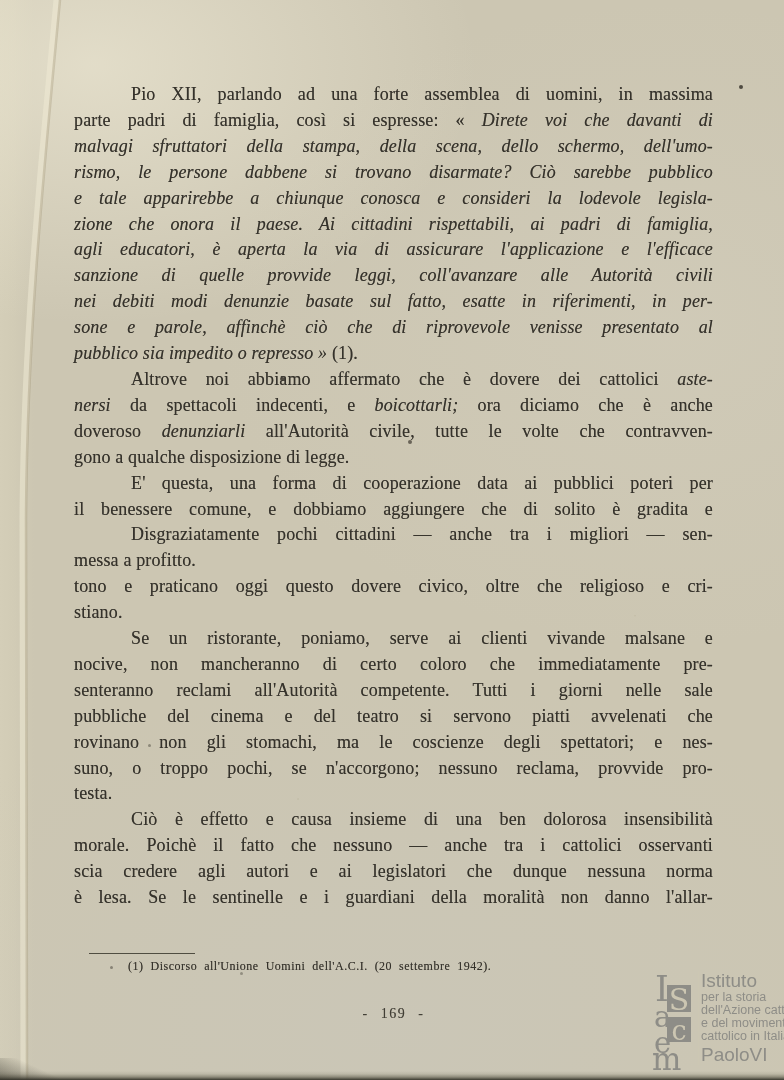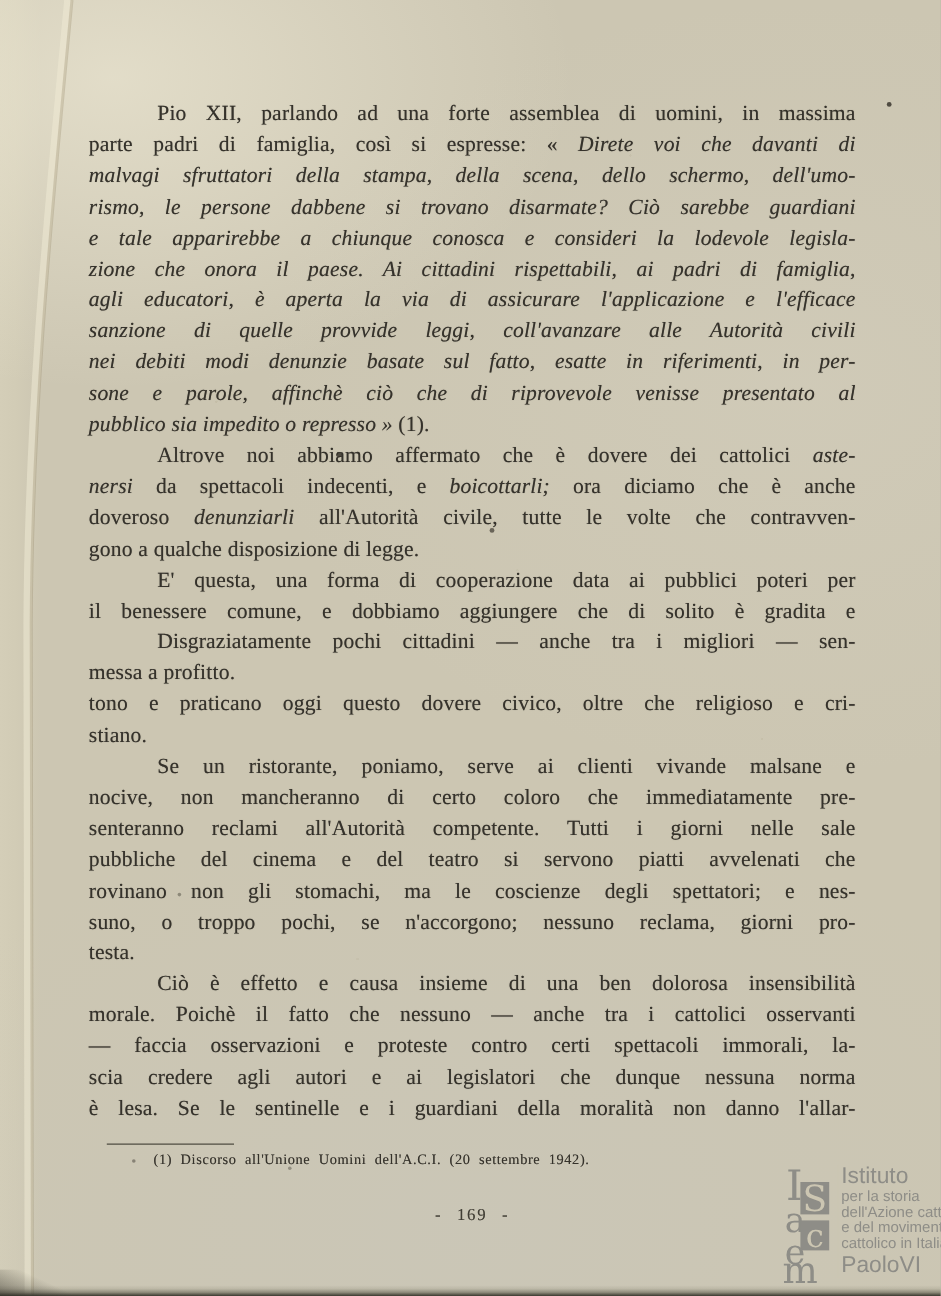--- a/index.html
+++ b/index.html
@@ -95,21 +95,21 @@
 
   <svg class="crease" width="90" height="1080" viewBox="0 0 90 1080">
     <path d="M57,0 C42,160 24,330 23,520 L24,1080" fill="none" stroke="rgba(238,233,212,0.55)" stroke-width="7"></path>
     <path d="M60,0 C45,160 27,330 26,520 L27,1080" fill="none" stroke="rgba(140,125,92,0.28)" stroke-width="2.5"></path>
   </svg>
 
   <div class="text-block">
       <div class="line j ind"><span>Pio XII, parlando ad una forte assemblea di uomini, in massima</span></div>
       <div class="line j"><span>parte padri di famiglia, così si espresse: « </span><span class="it">Direte voi che davanti di</span></div>
       <div class="line j"><span class="it">malvagi sfruttatori della stampa, della scena, dello schermo, dell'umo-</span></div>
-      <div class="line j"><span class="it">rismo, le persone dabbene si trovano disarmate? Ciò sarebbe guardiani</span></div>
+      <div class="line j"><span class="it">rismo, le persone dabbene si trovano disarmate? Ciò sarebbe pubblico</span></div>
       <div class="line j"><span class="it">e tale apparirebbe a chiunque conosca e consideri la lodevole legisla-</span></div>
       <div class="line j"><span class="it">zione che onora il paese. Ai cittadini rispettabili, ai padri di famiglia,</span></div>
       <div class="line j"><span class="it">agli educatori, è aperta la via di assicurare l'applicazione e l'efficace</span></div>
       <div class="line j"><span class="it">sanzione di quelle provvide leggi, coll'avanzare alle Autorità civili</span></div>
       <div class="line j"><span class="it">nei debiti modi denunzie basate sul fatto, esatte in riferimenti, in per-</span></div>
       <div class="line j"><span class="it">sone e parole, affinchè ciò che di riprovevole venisse presentato al</span></div>
       <div class="line"><span class="it">pubblico sia impedito o represso » </span><span>(1).</span></div>
       <div class="line j ind"><span>Altrove noi abbiamo affermato che è dovere dei cattolici </span><span class="it">aste-</span></div>
       <div class="line j"><span class="it">nersi</span><span> da spettacoli indecenti, e </span><span class="it">boicottarli;</span><span> ora diciamo che è anche</span></div>
       <div class="line j"><span>doveroso </span><span class="it">denunziarli</span><span> all'Autorità civile, tutte le volte che contravven-</span></div>
@@ -118,25 +118,24 @@
       <div class="line j"><span>il benessere comune, e dobbiamo aggiungere che di solito è gradita e</span></div>
       <div class="line j ind"><span>Disgraziatamente pochi cittadini — anche tra i migliori — sen-</span></div>
       <div class="line"><span>messa a profitto.</span></div>
       <div class="line j"><span>tono e praticano oggi questo dovere civico, oltre che religioso e cri-</span></div>
       <div class="line"><span>stiano.</span></div>
       <div class="line j ind"><span>Se un ristorante, poniamo, serve ai clienti vivande malsane e</span></div>
       <div class="line j"><span>nocive, non mancheranno di certo coloro che immediatamente pre-</span></div>
       <div class="line j"><span>senteranno reclami all'Autorità competente. Tutti i giorni nelle sale</span></div>
       <div class="line j"><span>pubbliche del cinema e del teatro si servono piatti avvelenati che</span></div>
       <div class="line j"><span>rovinano non gli stomachi, ma le coscienze degli spettatori; e nes-</span></div>
-      <div class="line j"><span>suno, o troppo pochi, se n'accorgono; nessuno reclama, giorni pro-</span></div>
+      <div class="line j"><span>suno, o troppo pochi, se n'accorgono; nessuno reclama, provvide pro-</span></div>
       <div class="line"><span>testa.</span></div>
       <div class="line j ind"><span>Ciò è effetto e causa insieme di una ben dolorosa insensibilità</span></div>
       <div class="line j"><span>morale. Poichè il fatto che nessuno — anche tra i cattolici osservanti</span></div>
-      <div class="line j"><span>— faccia osservazioni e proteste contro certi spettacoli immorali, la-</span></div>
       <div class="line j"><span>scia credere agli autori e ai legislatori che dunque nessuna norma</span></div>
       <div class="line j"><span>è lesa. Se le sentinelle e i guardiani della moralità non danno l'allar-</span></div>
     </div>
 
   <div class="fn-rule"></div>
   <div class="footnote">(1) Discorso all'Unione Uomini dell'A.C.I. (20 settembre 1942).</div>
 
   <div class="page-number">- 169 -</div>
 
   <div class="watermark">

